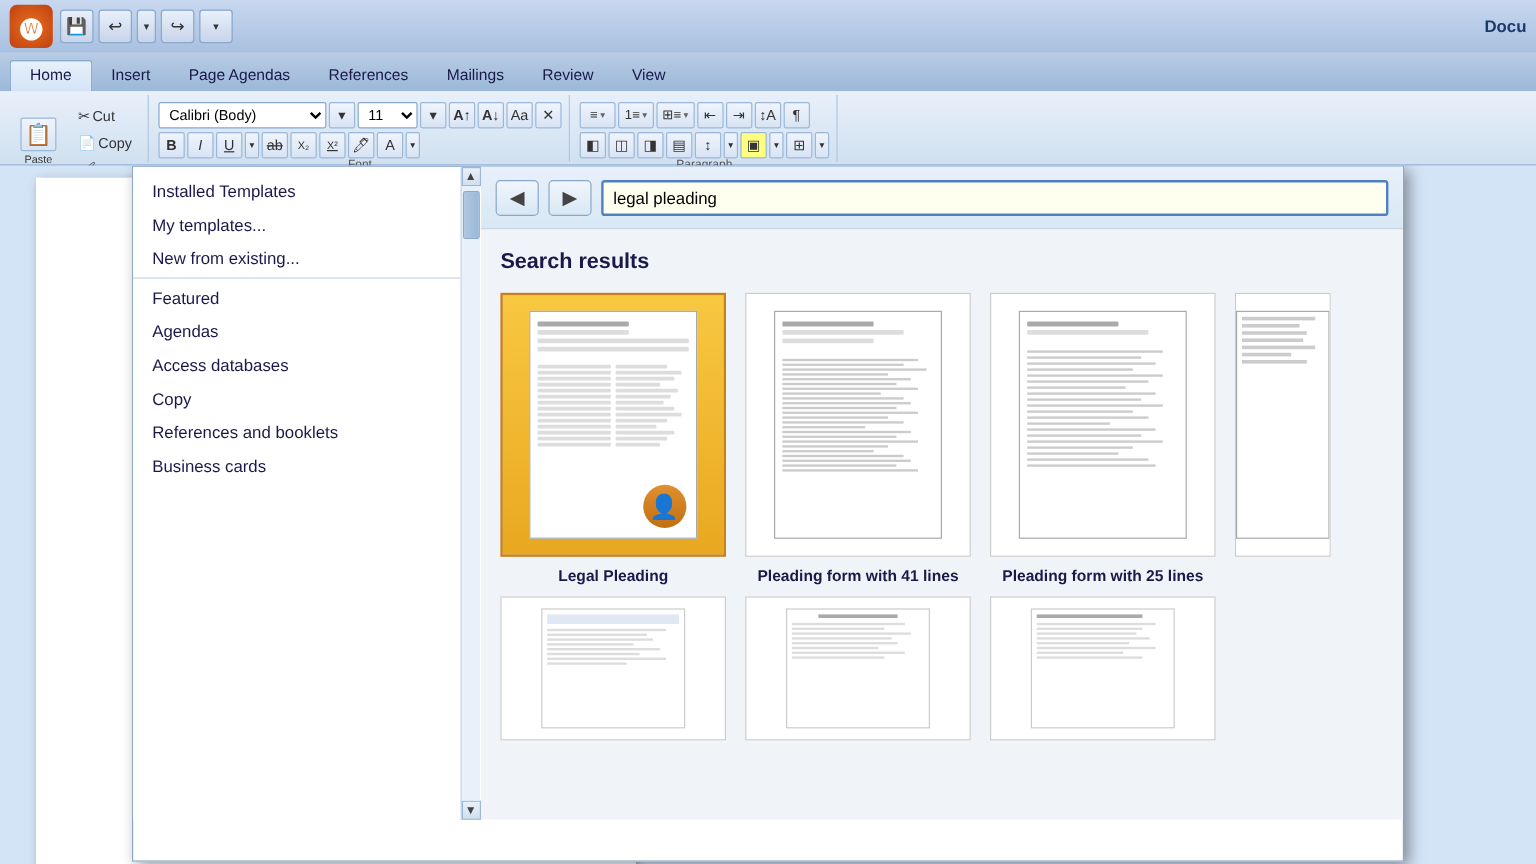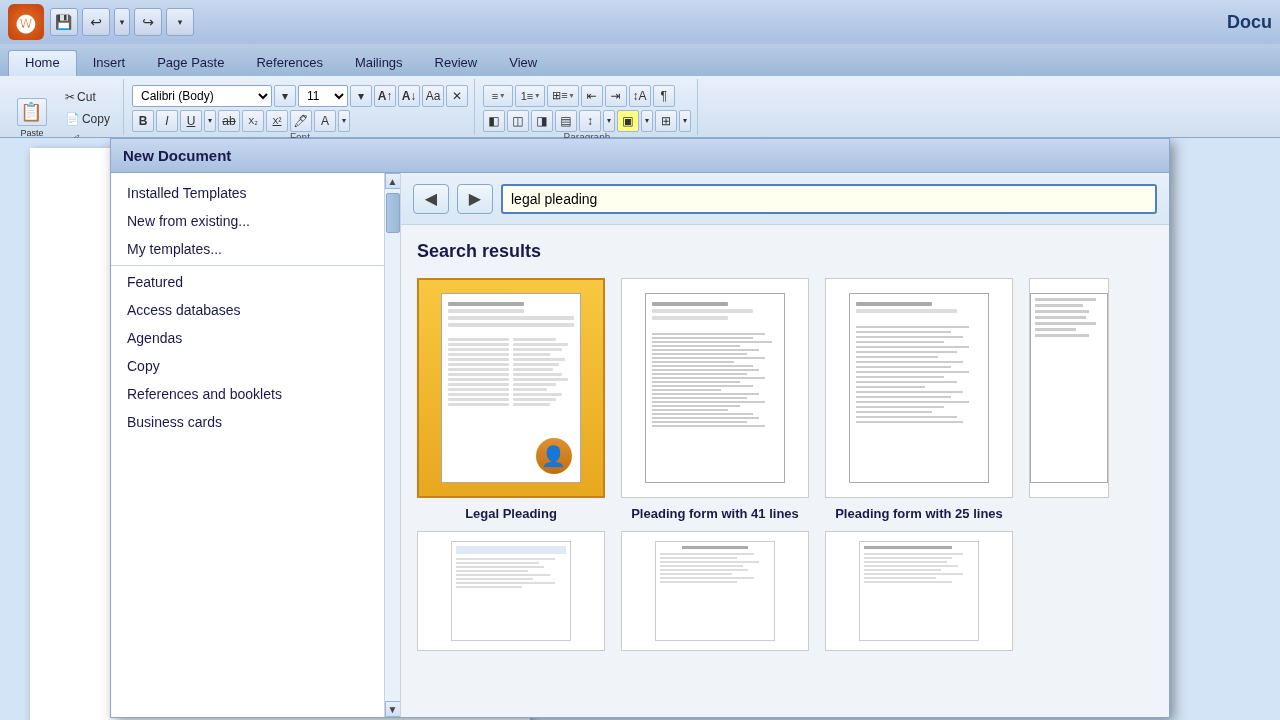--- a/index.html
+++ b/index.html
@@ -28,21 +28,21 @@
       width: 28px; height: 28px;
       background: linear-gradient(to bottom, #e8f0fa, #c8d4ea);
       border: 1px solid #8aa8cc;
       border-radius: 3px;
       display: flex; align-items: center; justify-content: center;
       cursor: pointer; font-size: 14px; color: #333;
     }
     .title-bar-right {
       margin-left: auto;
       color: #1a3a6a;
-      font-size: 18px;
+      font-size: 14px;
       font-weight: bold;
     }
 
     
     .ribbon-tabs {
       height: 32px;
       background: linear-gradient(to bottom, #b8cce4, #9bb8d8);
       display: flex;
       align-items: flex-end;
       padding-left: 8px;
@@ -373,21 +373,21 @@
     <div class="title-bar-btn" style="width:16px;font-size:9px;">▾</div>
     <div class="title-bar-btn">↪</div>
     <div class="title-bar-btn" style="font-size:9px;">▾</div>
   </div>
   <div class="title-bar-right">Docu</div>
 </div>
 
 <div class="ribbon-tabs">
   <div class="ribbon-tab active">Home</div>
   <div class="ribbon-tab">Insert</div>
-  <div class="ribbon-tab">Page Paste</div>
+  <div class="ribbon-tab">Page Agendas</div>
   <div class="ribbon-tab">References</div>
   <div class="ribbon-tab">Mailings</div>
   <div class="ribbon-tab">Review</div>
   <div class="ribbon-tab">View</div>
 </div>
 
 <div class="ribbon-content">
 
   <div class="ribbon-group">
     <div class="ribbon-group-top">
@@ -473,36 +473,33 @@
 </div>
 
 <div class="main-area">
 
   <div class="doc-area">
     <div class="doc-page"></div>
 
     <div class="dialog-overlay">
       <div class="dialog">
 
-        <div class="dialog-title-bar">
-          <span class="dialog-title">New Document</span>
-        </div>
 
         <div class="dialog-body">
 
           <div class="dialog-sidebar">
             <div class="sidebar-scrollbar-area">
               <div class="sidebar-list">
                 <div class="sidebar-item">Installed Templates</div>
+                <div class="sidebar-item">My templates...</div>
                 <div class="sidebar-item">New from existing...</div>
-                <div class="sidebar-item">My templates...</div>
                 <div class="sidebar-divider-line"></div>
                 <div class="sidebar-item">Featured</div>
+                <div class="sidebar-item">Agendas</div>
                 <div class="sidebar-item">Access databases</div>
-                <div class="sidebar-item">Agendas</div>
                 <div class="sidebar-item">Copy</div>
                 <div class="sidebar-item">References and booklets</div>
                 <div class="sidebar-item">Business cards</div>
               </div>
               <div class="sidebar-scrollbar">
                 <div class="scroll-btn">▲</div>
                 <div class="scroll-track">
                   <div class="scroll-thumb"></div>
                 </div>
                 <div class="scroll-btn">▼</div>

